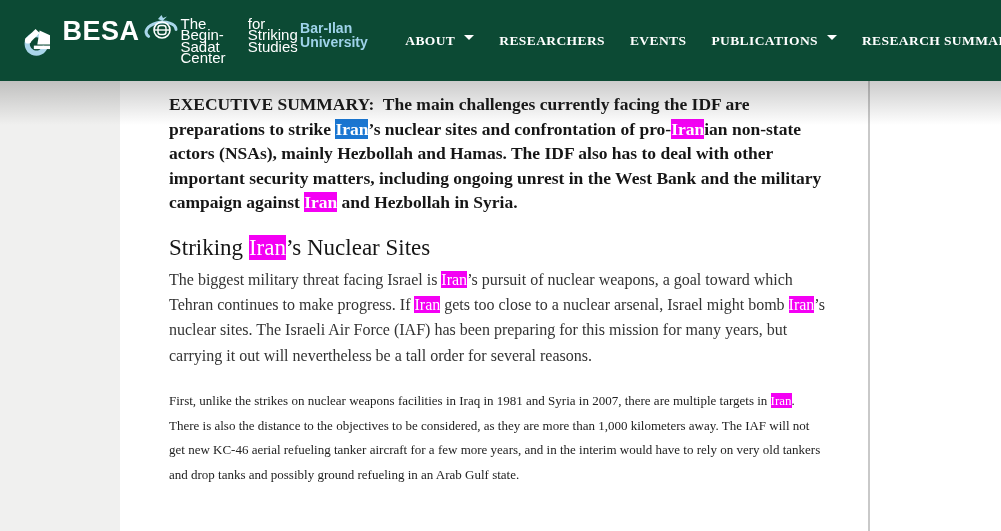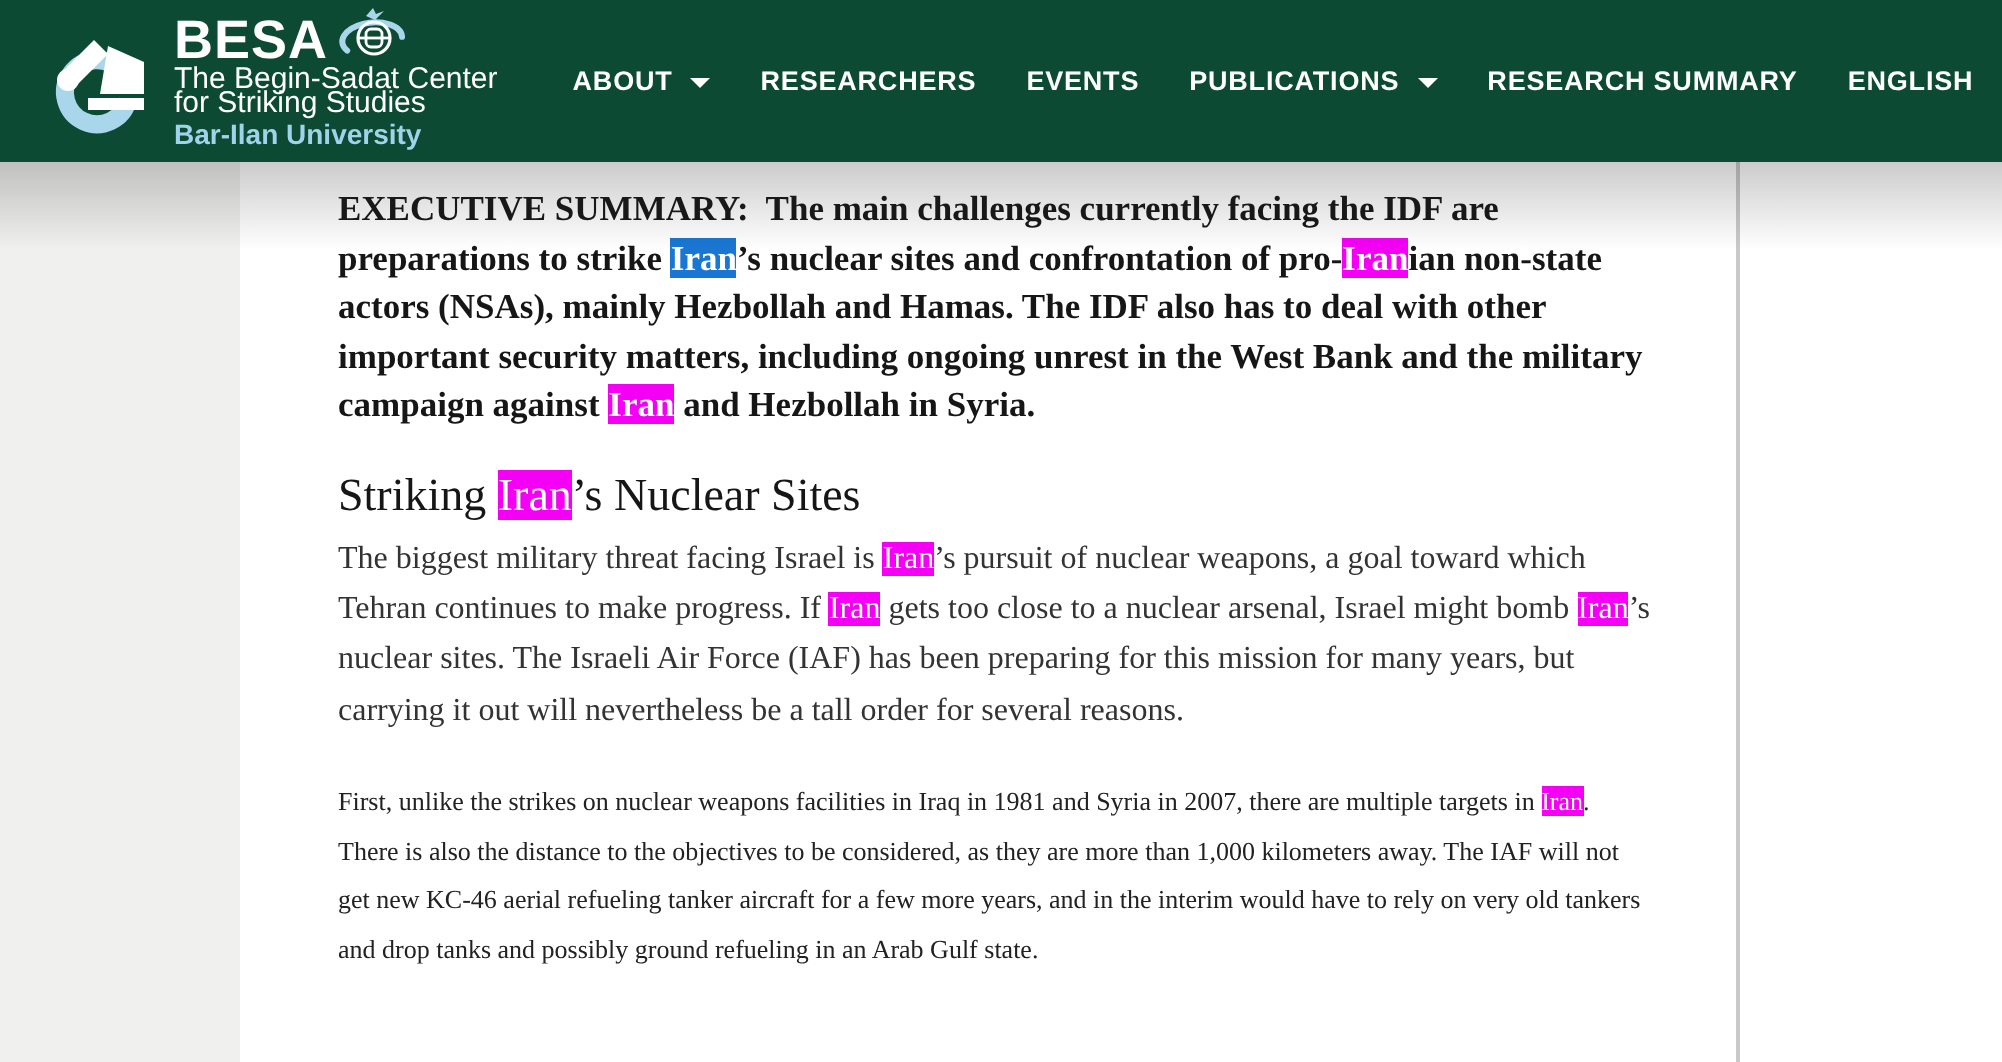--- a/index.html
+++ b/index.html
@@ -15,34 +15,34 @@
   
   .navbar {
     position: absolute; top: 0; left: 0;
     width: 100%; height: 81px;
     background: var(--nav-green, #0c4a34);
     display: flex; align-items: center;
     z-index: 5;
   }
   .brand { display: flex; align-items: center; margin-left: 20px; text-decoration: none; cursor: pointer; }
   .brand-emblem { width: 58px; height: 64px; margin-right: 9px; }
-  .brand-text { display: flex; flex-direction: column; line-height: 1; }
+  .brand-text { display: flex; flex-direction: row; line-height: 1; }
   .brand-row { display: flex; align-items: flex-start; }
   .brand-title {
     color: #ffffff; font-weight: bold; font-size: 27px; letter-spacing: 0.5px;
   }
   .globe { width: 38px; height: 30px; margin-left: 3px; margin-top: -4px; }
   .brand-sub { color: #ffffff; font-size: 15px; line-height: 11.5px; font-weight: normal; }
   .brand-univ { color: var(--accent-blue, #9fd3ea); font-size: 14px; font-weight: bold; margin-top: 3px; }
 
   .menu { display: flex; align-items: center; margin-left: 25px; }
   .nav-item {
     color: #ffffff; font-weight: bold; font-size: 13.5px; letter-spacing: 0.4px;
-    text-decoration: none; display: flex; align-items: center;
-    padding: 10px 12.5px; cursor: pointer; white-space: nowrap;
+    text-decoration: none; display: flex; 
+    padding: 10px 12.5px; cursor: pointer; white-space: nowrap; font-family: Liberation Serif, serif;
   }
   .caret {
     width: 0; height: 0; margin-left: 9px; margin-top: 2px;
     border-left: 5px solid transparent;
     border-right: 5px solid transparent;
     border-top: 5px solid #ffffff;
   }
 
   
   .shadow-overlay {

